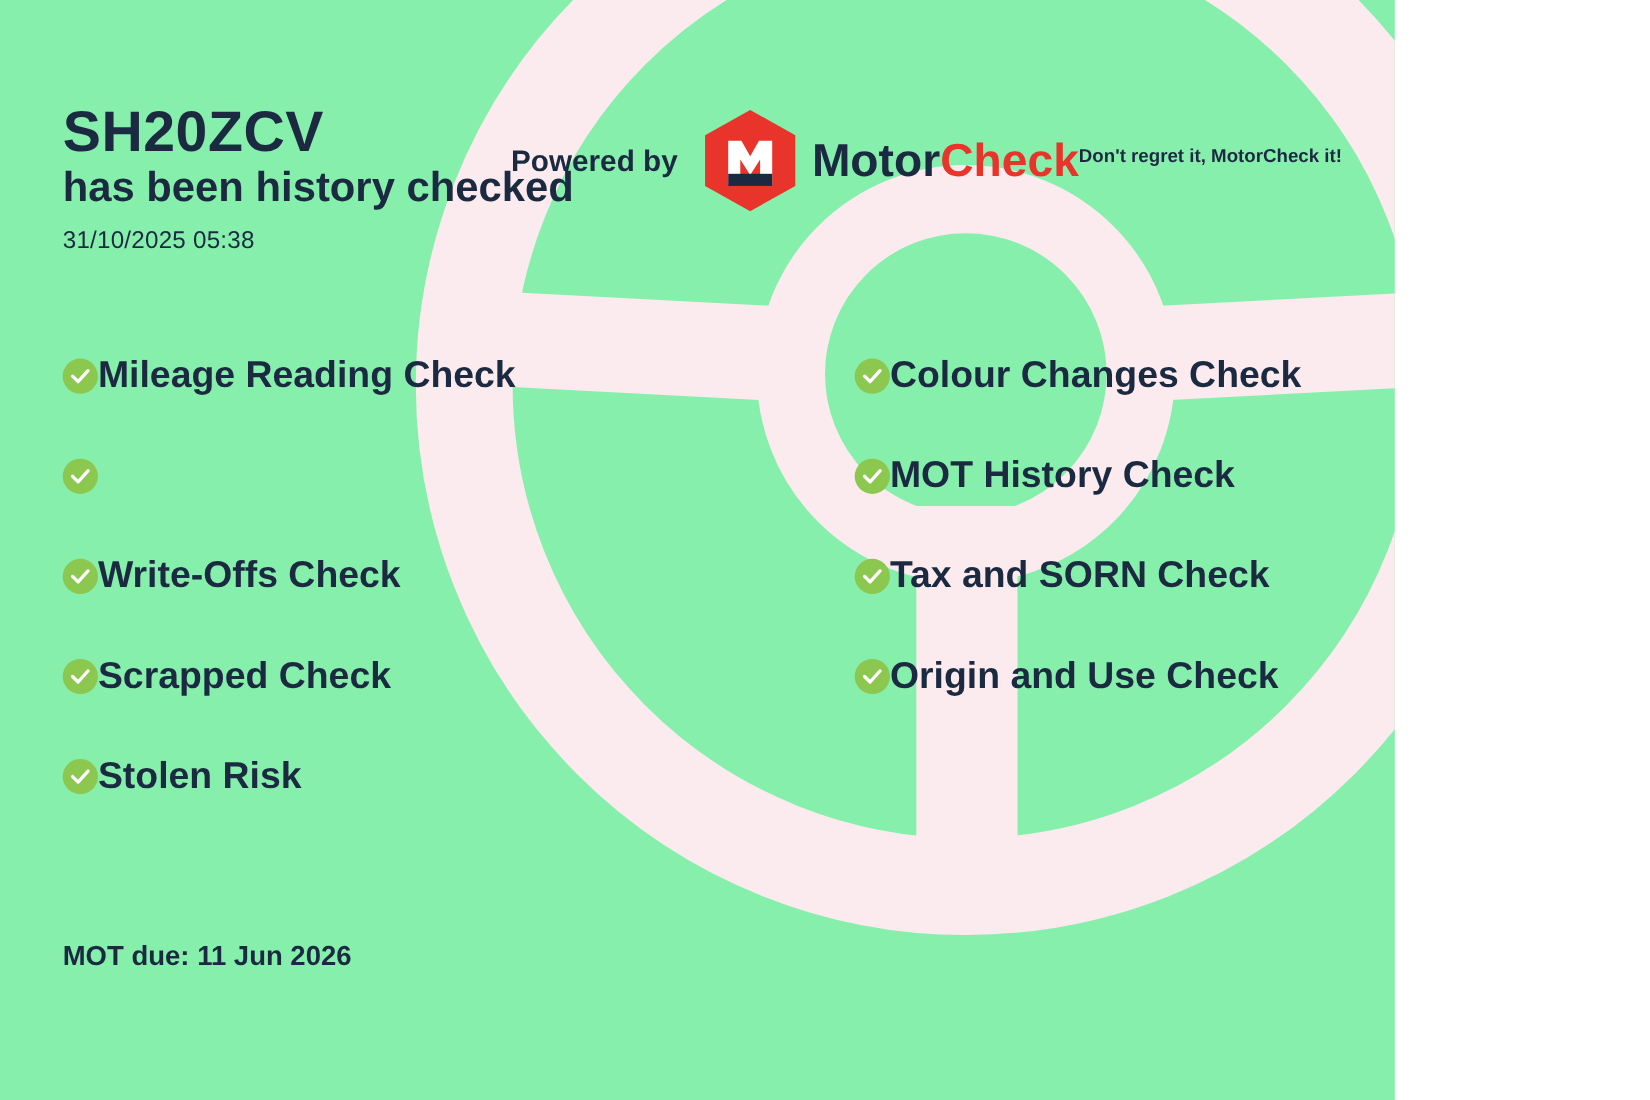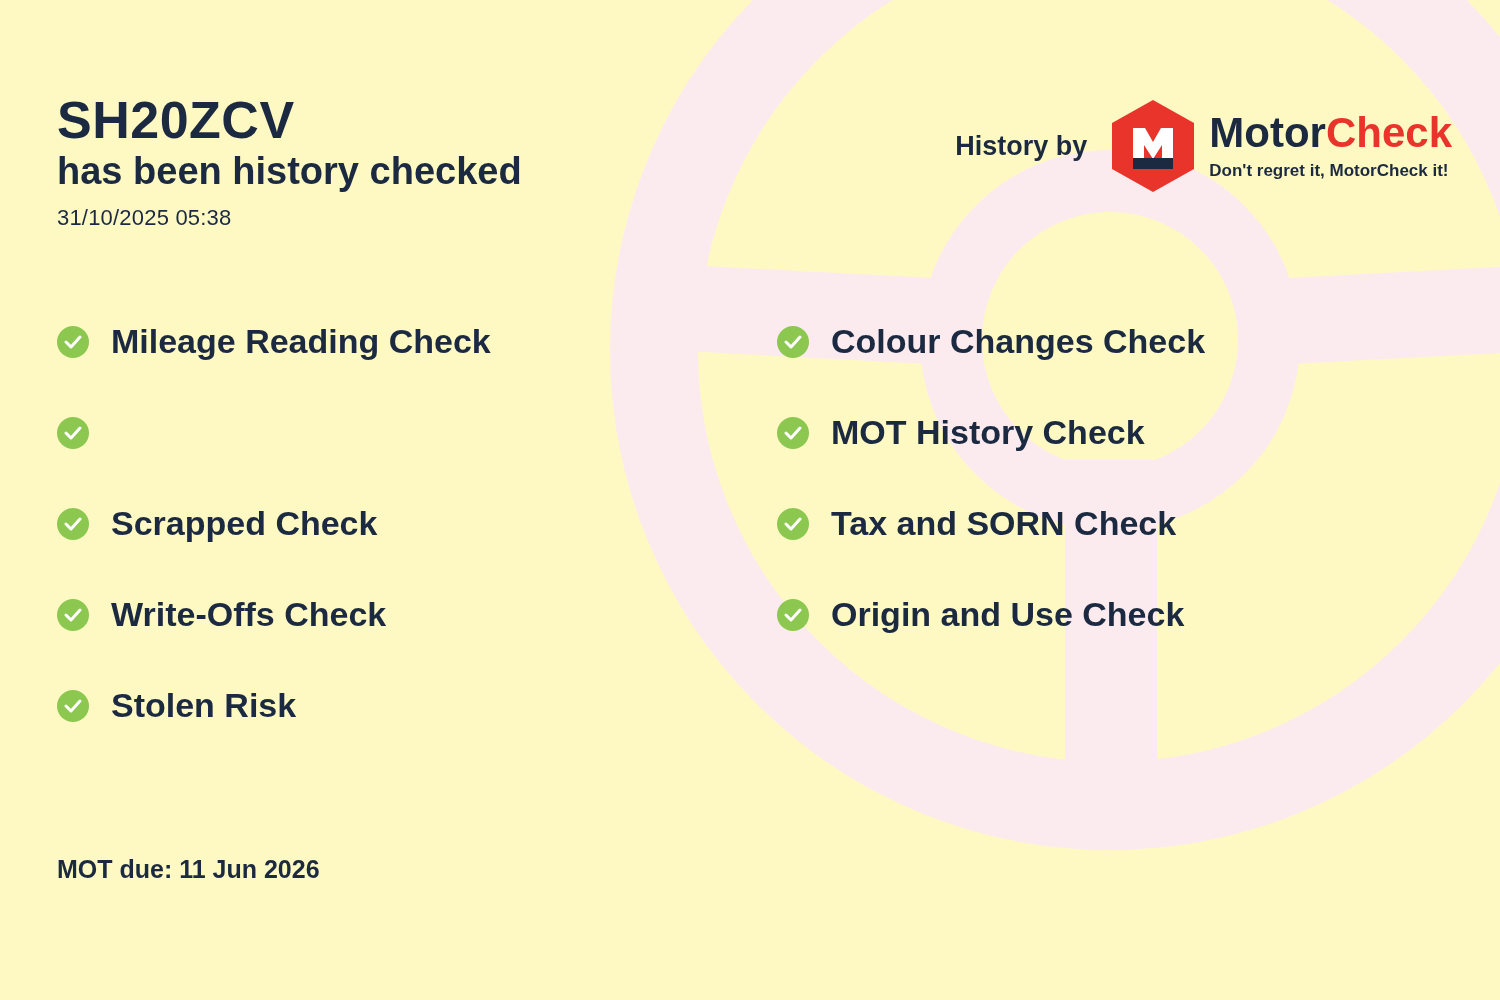--- a/index.html
+++ b/index.html
@@ -5,23 +5,23 @@
   * { box-sizing: border-box; margin: 0; padding: 0; }
   html, body {
     width: 1500px;
     height: 1000px;
     background: #ffffff;
     font-family: "Liberation Sans", sans-serif;
     overflow: hidden;
   }
   .page {
     position: relative;
-    width: 1500px;
+    width: 1268px;
     height: 1000px;
-    background: #fef9c3;
+    background: #86efac;
     overflow: hidden;
   }
 
   
   .wheel-wrap {
     position: absolute;
     top: -150px;
     right: -110px;
     width: 1000px;
     height: 1000px;
@@ -111,21 +111,20 @@
     gap: 12px;
   }
   .hex {
     position: relative;
     width: 88px;
     height: 96px;
   }
   .hex svg { display: block; }
   .logo-text-block {
     display: flex;
-    flex-direction: column;
     justify-content: center;
   }
   .logo-words {
     font-size: 42px;
     font-weight: bold;
     line-height: 1;
     white-space: nowrap;
   }
   .logo-motor { color: #1b2a41; }
   .logo-check { color: #e8342a; }
@@ -145,21 +144,20 @@
     width: 1340px;
     display: flex;
   }
   .col { display: flex; flex-direction: column; }
   .col-left { width: 720px; }
   .col-right { width: 620px; }
 
   .check-item {
     display: flex;
     align-items: center;
-    gap: 22px;
     height: 91px;
   }
   .tick {
     flex: 0 0 auto;
     width: 32px;
     height: 32px;
     border-radius: 50%;
     background: #8cc750;
     display: flex;
     align-items: center;
@@ -196,21 +194,21 @@
     <div class="wheel-hub"></div>
   </div>
 
   <div class="header">
     <div class="plate">SH20ZCV</div>
     <div class="subtitle">has been history checked</div>
     <div class="timestamp">31/10/2025 05:38</div>
   </div>
 
   <div class="brand">
-    <div class="powered-by">History by</div>
+    <div class="powered-by">Powered by</div>
     <div class="logo-block">
       <div class="hex">
         <svg width="88" height="96" viewBox="0 0 88 96">
           <polygon points="44,2 85,25 85,71 44,94 3,71 3,25" fill="#e8342a"></polygon>
           <path d="M24 70 L24 30 L36 30 L44 44 L52 30 L64 30 L64 70 L53 70 L53 47 L44 61 L35 47 L35 70 Z" fill="#ffffff"></path>
           <rect x="24" y="60" width="40" height="11" fill="#1b2a41"></rect>
         </svg>
       </div>
       <div class="logo-text-block">
         <div class="logo-words">
@@ -240,30 +238,30 @@
             </svg>
         </span>
       </div>
 
       <div class="check-item">
         <span class="tick">
           <svg width="18" height="14" viewBox="0 0 18 14">
               <path d="M2 7 L7 12 L16 2" stroke="#ffffff" stroke-width="3" fill="none" stroke-linecap="round" stroke-linejoin="round"></path>
             </svg>
         </span>
+        <span class="check-label">Write-Offs Check</span>
+      </div>
+
+      <div class="check-item">
+        <span class="tick">
+          <svg width="18" height="14" viewBox="0 0 18 14">
+              <path d="M2 7 L7 12 L16 2" stroke="#ffffff" stroke-width="3" fill="none" stroke-linecap="round" stroke-linejoin="round"></path>
+            </svg>
+        </span>
         <span class="check-label">Scrapped Check</span>
-      </div>
-
-      <div class="check-item">
-        <span class="tick">
-          <svg width="18" height="14" viewBox="0 0 18 14">
-              <path d="M2 7 L7 12 L16 2" stroke="#ffffff" stroke-width="3" fill="none" stroke-linecap="round" stroke-linejoin="round"></path>
-            </svg>
-        </span>
-        <span class="check-label">Write-Offs Check</span>
       </div>
 
       <div class="check-item">
         <span class="tick">
           <svg width="18" height="14" viewBox="0 0 18 14">
               <path d="M2 7 L7 12 L16 2" stroke="#ffffff" stroke-width="3" fill="none" stroke-linecap="round" stroke-linejoin="round"></path>
             </svg>
         </span>
         <span class="check-label">Stolen Risk</span>
       </div>

